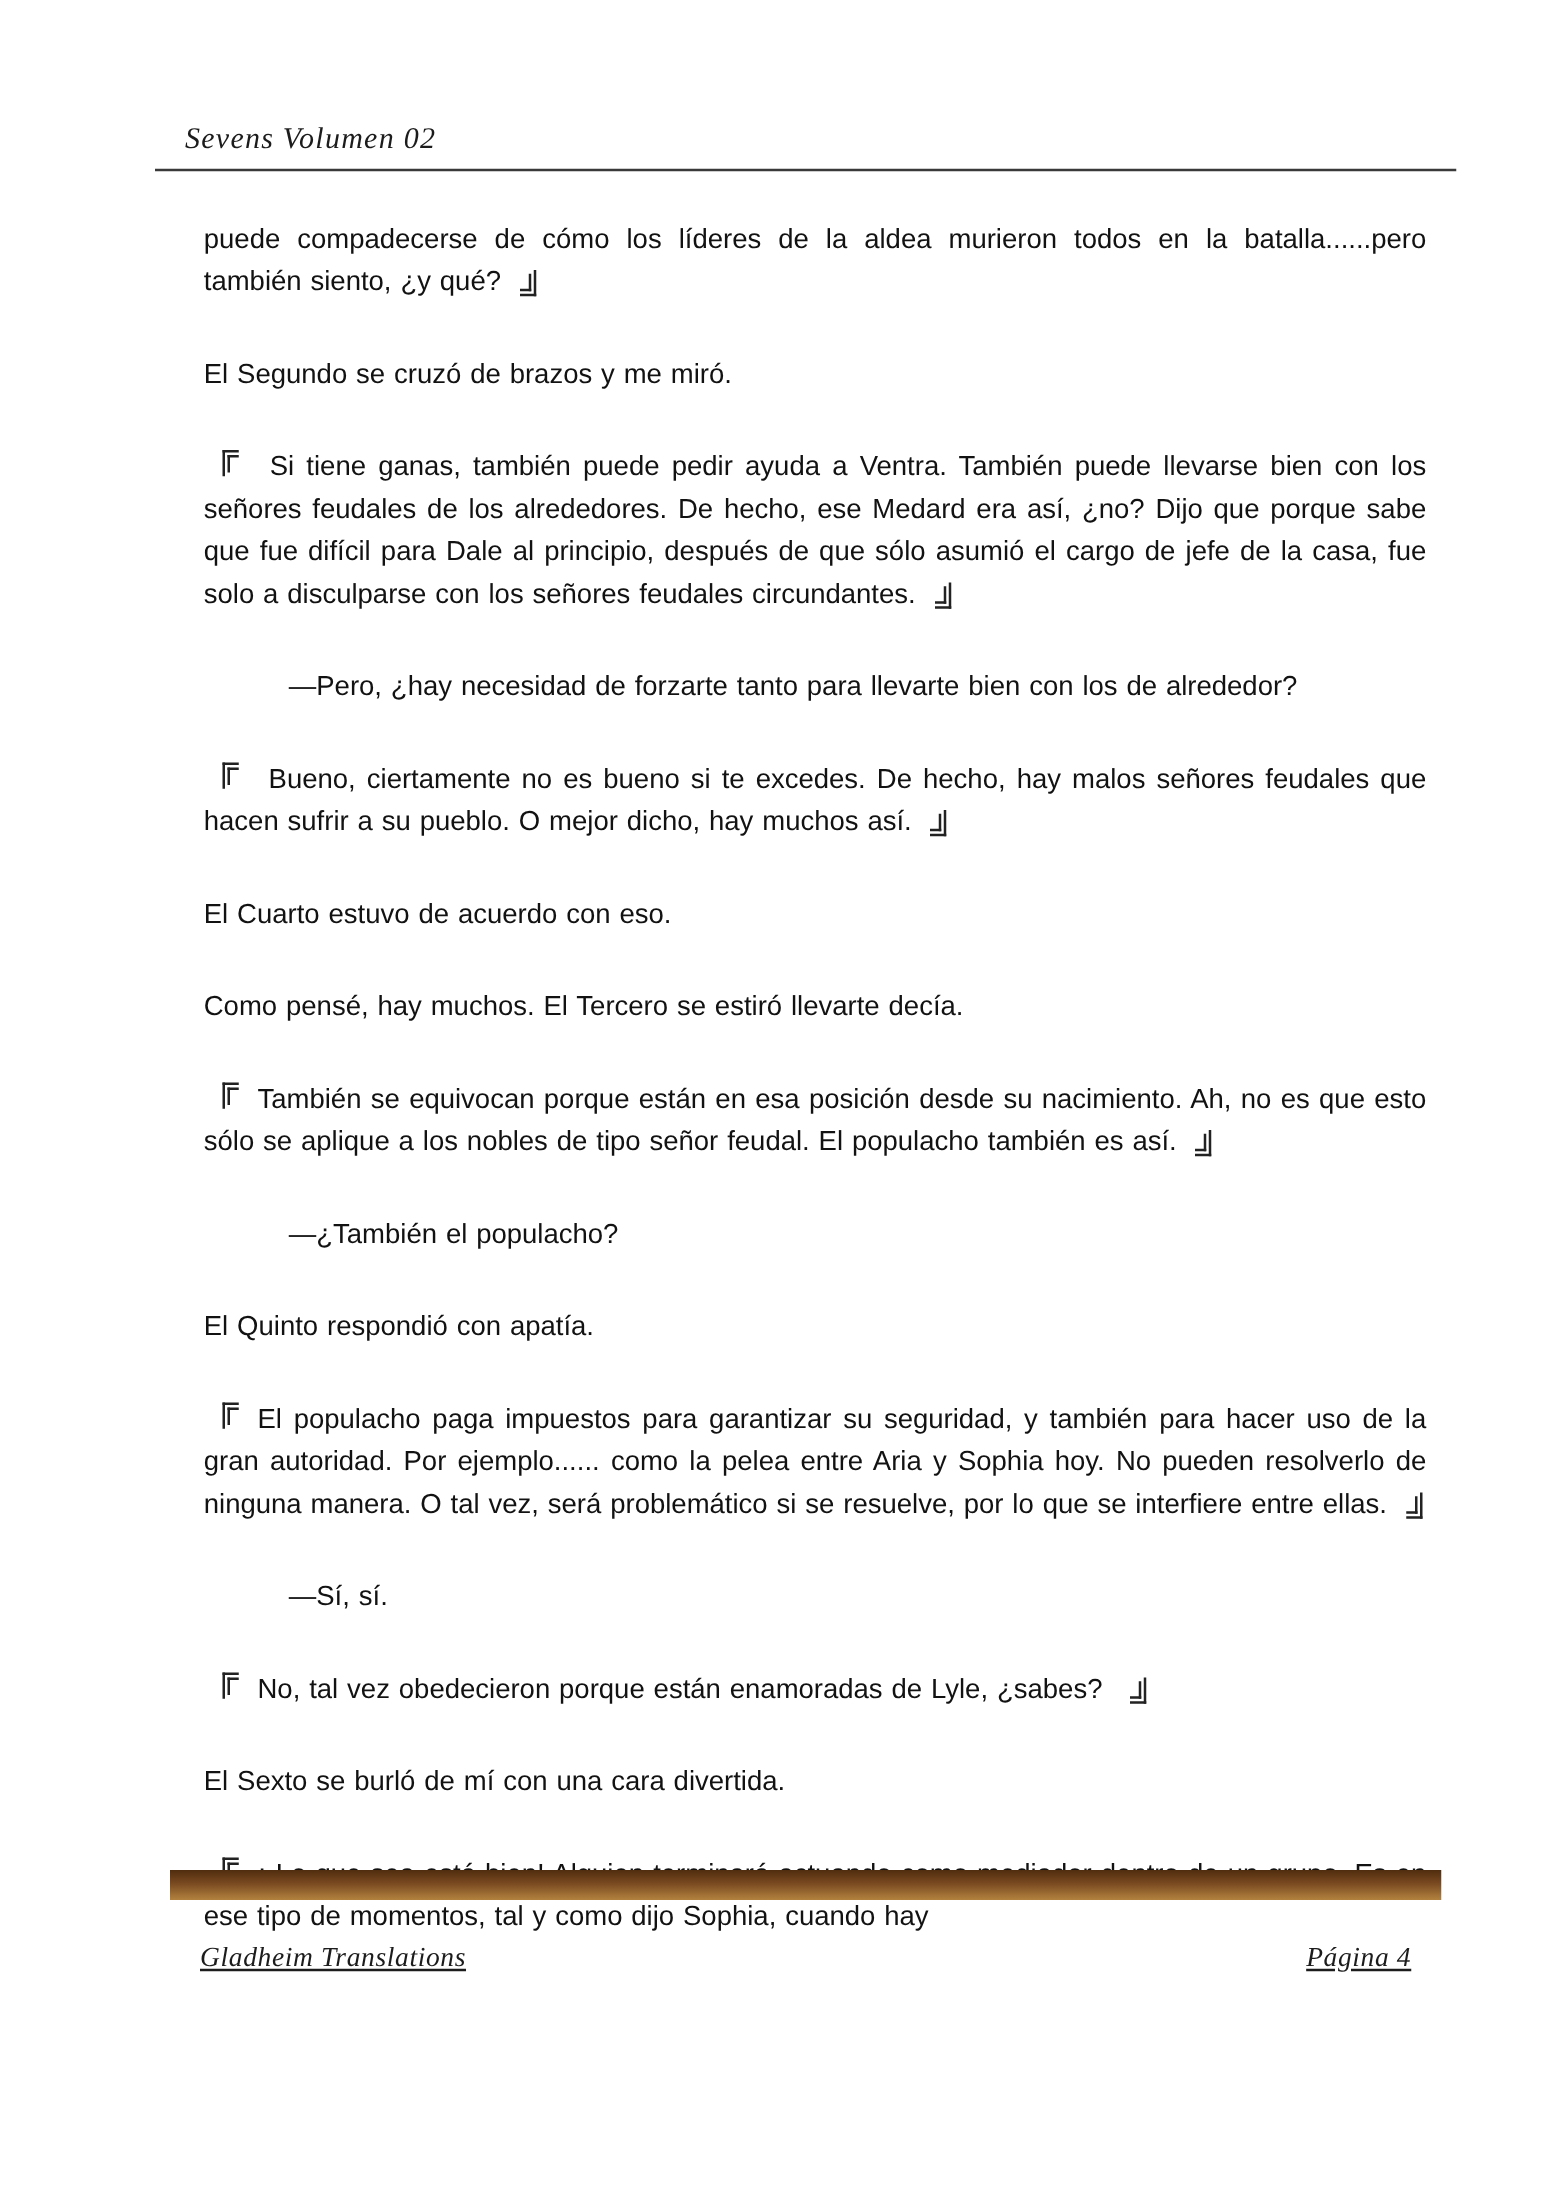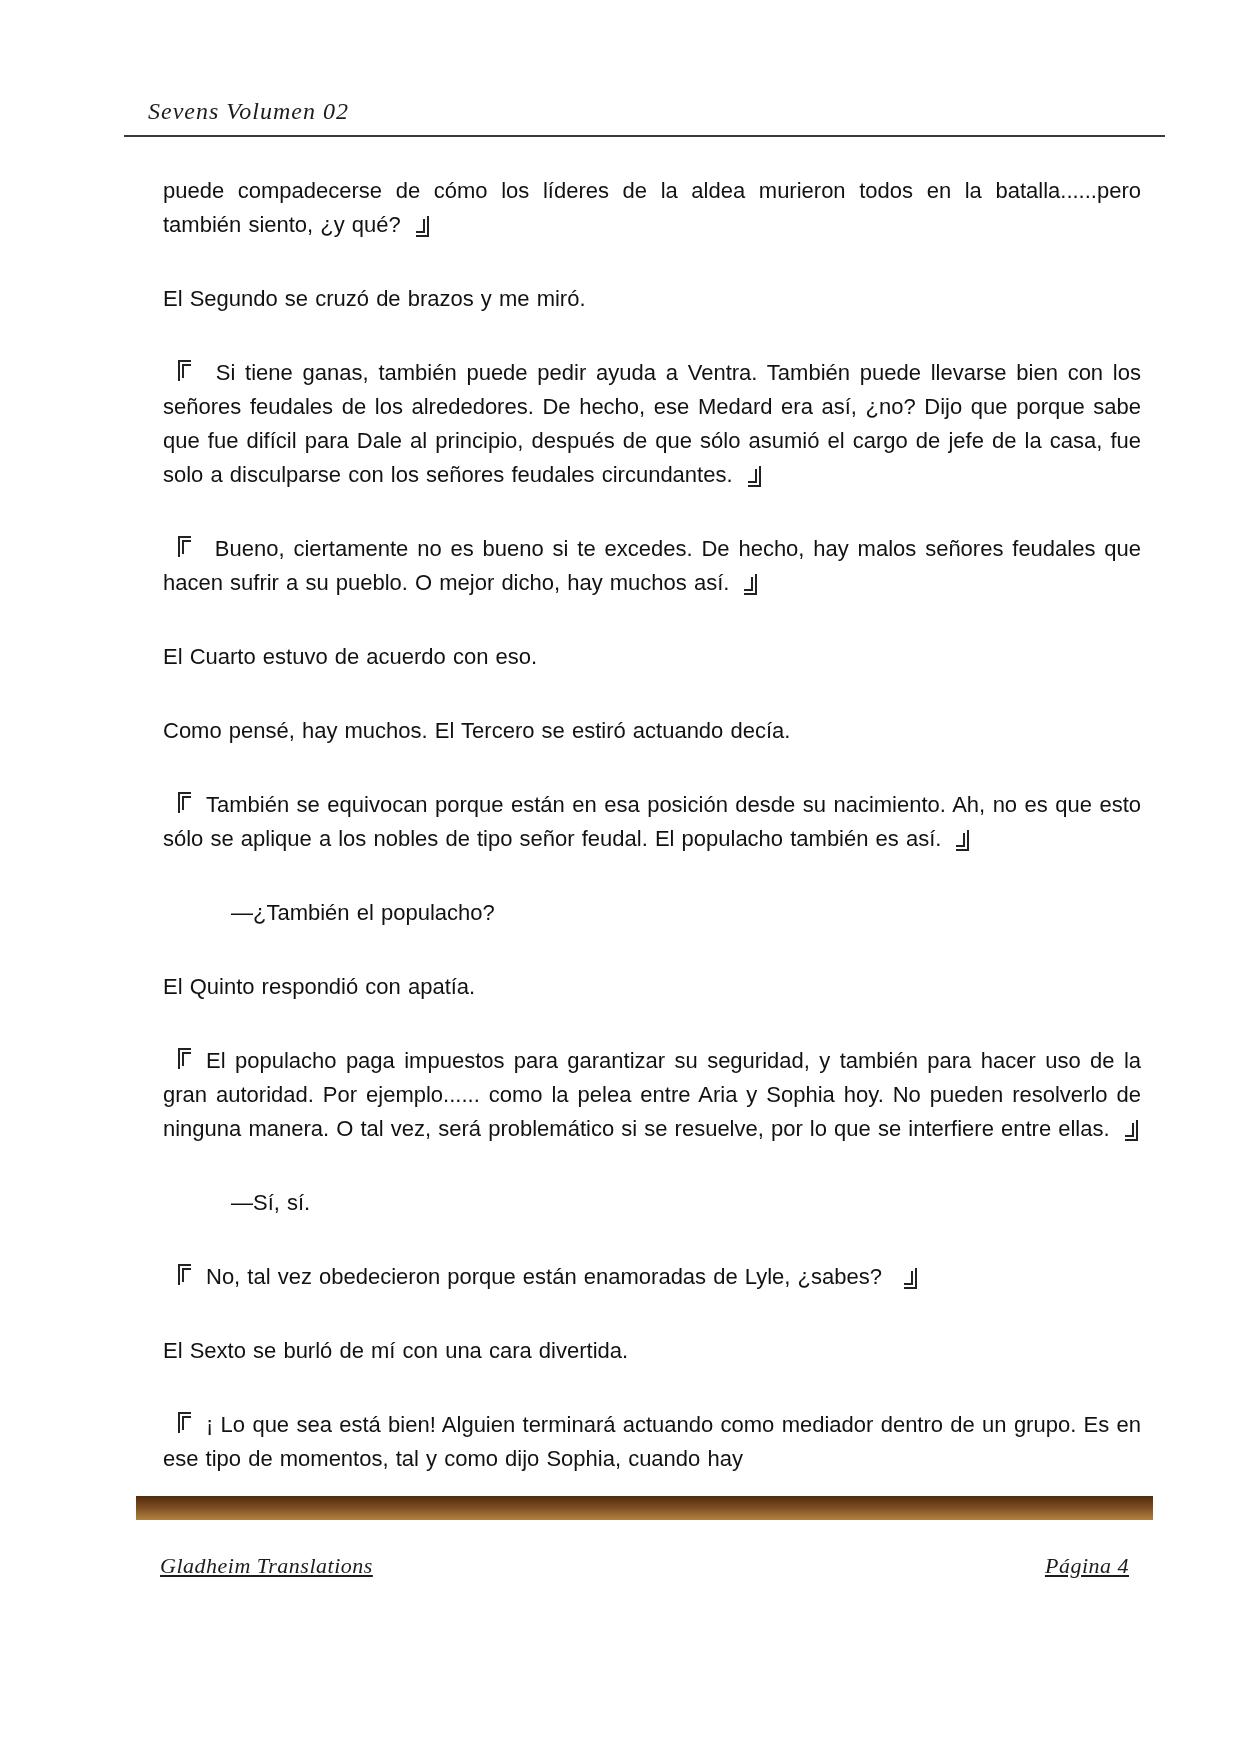--- a/index.html
+++ b/index.html
@@ -111,23 +111,24 @@
 
   <div class="header">
     <span class="header-title">Sevens Volumen 02</span>
   </div>
 
   <div class="page-body">
 
   <p class="para body">puede compadecerse de cómo los líderes de la aldea murieron todos en la batalla......pero también siento, ¿y qué?<span class="qc"></span></p>
       <p class="para body">El Segundo se cruzó de brazos y me miró.</p>
       <p class="para quote"><span class="qo"></span> Si tiene ganas, también puede pedir ayuda a Ventra. También puede llevarse bien con los señores feudales de los alrededores. De hecho, ese Medard era así, ¿no? Dijo que porque sabe que fue difícil para Dale al principio, después de que sólo asumió el cargo de jefe de la casa, fue solo a disculparse con los señores feudales circundantes.<span class="qc"></span></p>
+      <p class="para speech">—Pero, ¿hay necesidad de forzarte tanto para llevarte bien con los de alrededor?</p>
       <p class="para quote"><span class="qo"></span> Bueno, ciertamente no es bueno si te excedes. De hecho, hay malos señores feudales que hacen sufrir a su pueblo. O mejor dicho, hay muchos así.<span class="qc"></span></p>
       <p class="para body">El Cuarto estuvo de acuerdo con eso.</p>
-      <p class="para body">Como pensé, hay muchos. El Tercero se estiró actuando decía.</p>
+      <p class="para body">Como pensé, hay muchos. El Tercero se estiró llevarte decía.</p>
       <p class="para quote"><span class="qo"></span>También se equivocan porque están en esa posición desde su nacimiento. Ah, no es que esto sólo se aplique a los nobles de tipo señor feudal. El populacho también es así.<span class="qc"></span></p>
       <p class="para speech">—¿También el populacho?</p>
       <p class="para body">El Quinto respondió con apatía.</p>
       <p class="para quote"><span class="qo"></span>El populacho paga impuestos para garantizar su seguridad, y también para hacer uso de la gran autoridad. Por ejemplo...... como la pelea entre Aria y Sophia hoy. No pueden resolverlo de ninguna manera. O tal vez, será problemático si se resuelve, por lo que se interfiere entre ellas.<span class="qc"></span></p>
       <p class="para speech">—Sí, sí.</p>
       <p class="para quote"><span class="qo"></span>No, tal vez obedecieron porque están enamoradas de Lyle, ¿sabes? <span class="qc"></span></p>
       <p class="para body">El Sexto se burló de mí con una cara divertida.</p>
       <p class="para quote"><span class="qo"></span>¡ Lo que sea está bien! Alguien terminará actuando como mediador dentro de un grupo. Es en ese tipo de momentos, tal y como dijo Sophia, cuando hay</p>
     </div>
 

